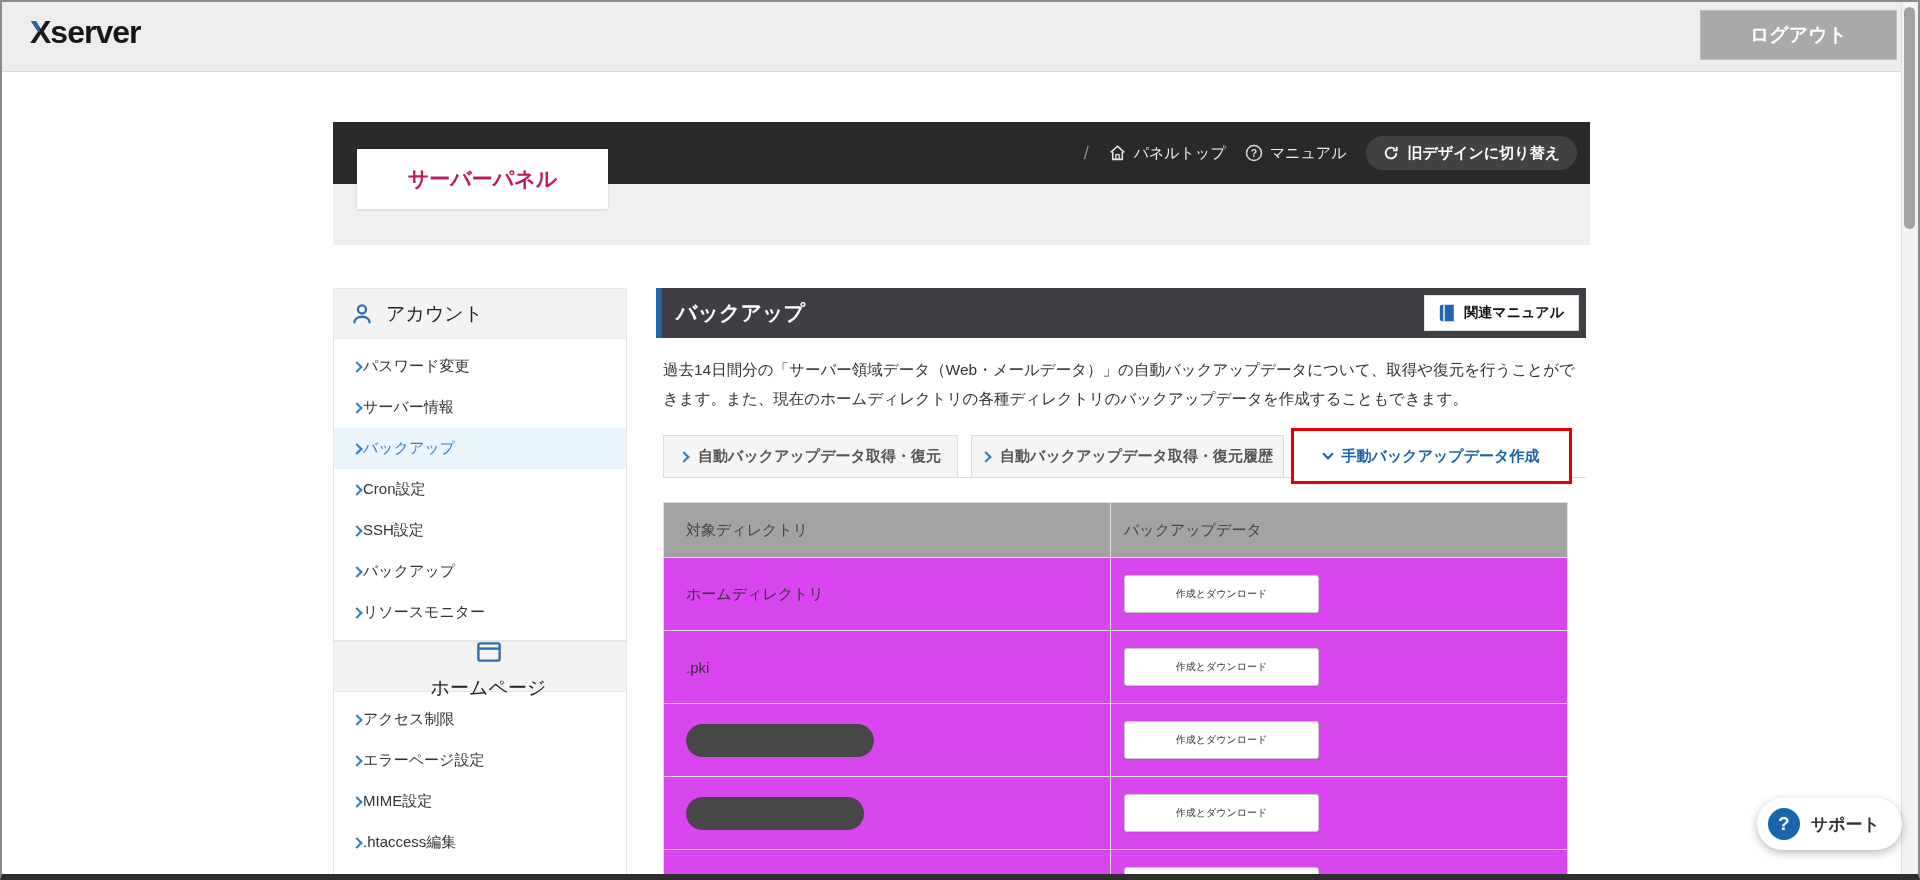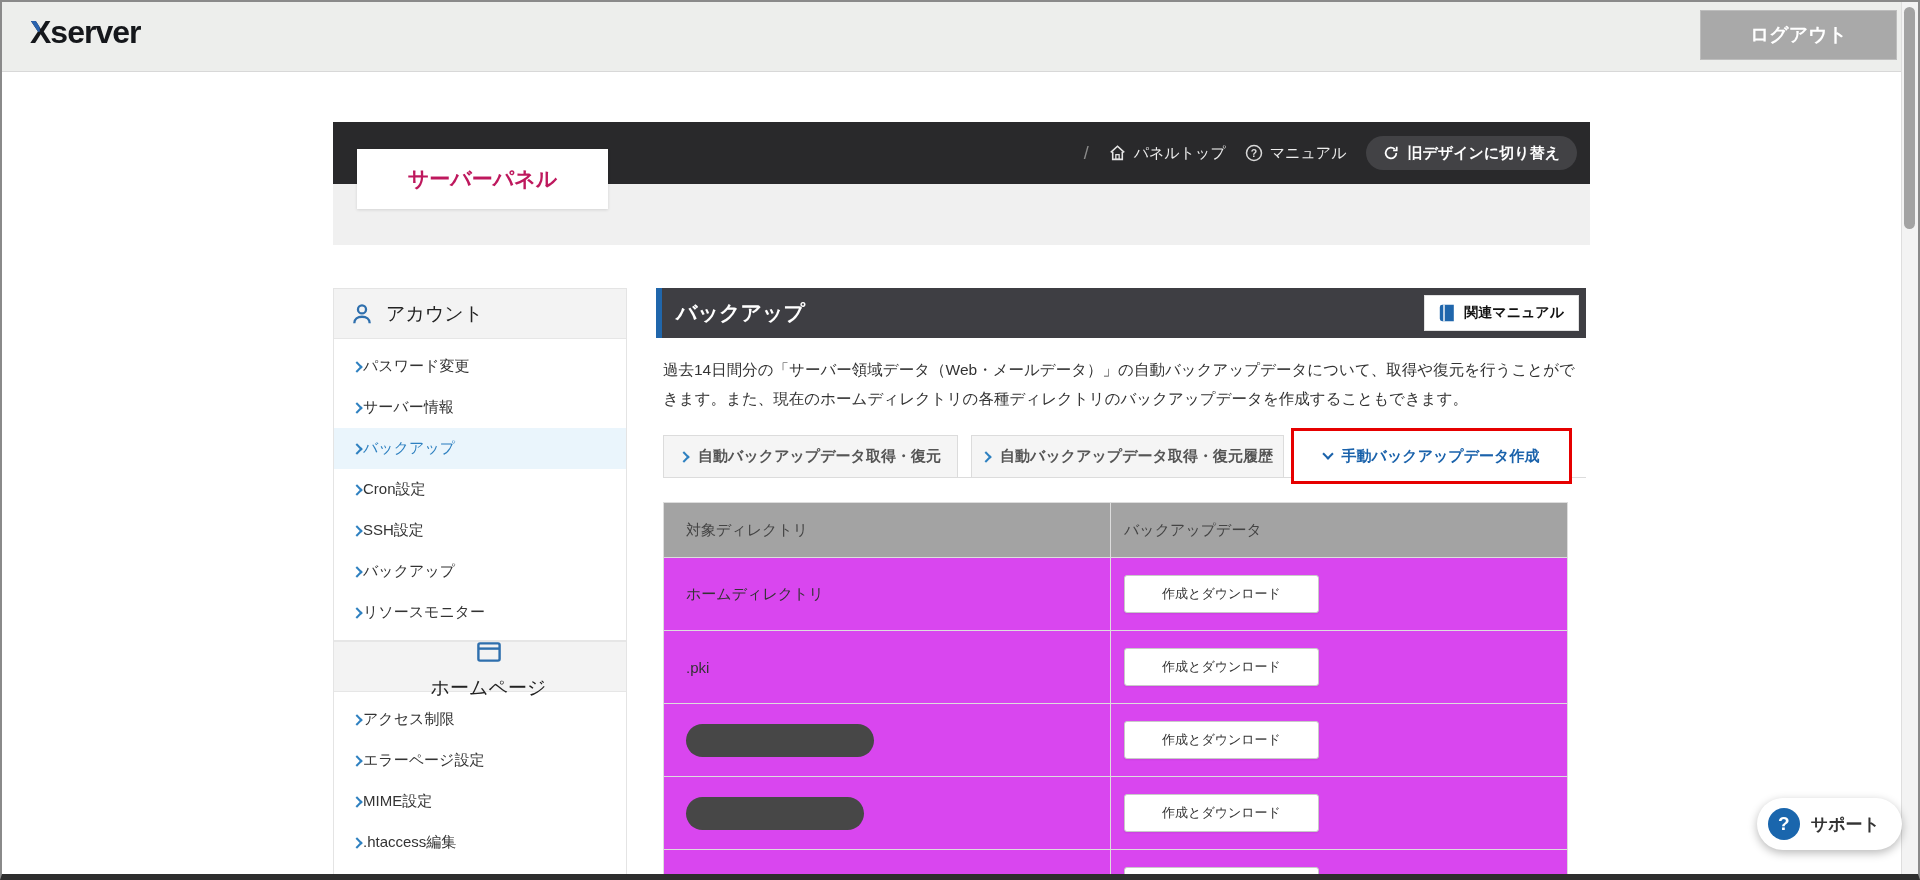--- a/index.html
+++ b/index.html
@@ -58,21 +58,21 @@
     font-size:15px;font-weight:bold;color:#1a62ab;cursor:pointer;}
   
   .dtable{margin:24px 0 0 7px;width:905px;border:1px solid #ddd;border-bottom:none;box-sizing:border-box;}
   .trow{display:flex;height:72px;border-bottom:1px solid #ddd;background:#d946ef;}
   .trow.thead{height:54px;background:#a3a3a3;}
   .cell-dir{width:447px;flex:none;display:flex;align-items:center;padding-left:22px;box-sizing:border-box;
     border-right:1px solid #ddd;font-size:15px;color:#333;}
   .thead .cell-dir,.thead .cell-data{font-size:15px;color:#444;}
   .cell-data{flex:1;display:flex;align-items:center;padding-left:13px;font-size:15px;color:#444;}
   .action-btn{width:195px;height:38px;background:#fff;border:1px solid #c9c9c9;border-radius:3px;box-shadow:0 1px 2px rgba(0,0,0,0.07);
-    font-size:13px;color:#333;display:flex;align-items:center;justify-content:center;cursor:pointer;font-family:inherit;}
+    font-size:10px;color:#333;display:flex;align-items:center;justify-content:center;cursor:pointer;font-family:inherit;}
   .redaction{width:188px;height:33px;background:#474747;border-radius:17px;}
   .redaction.short{width:178px;}
   
   .support{position:absolute;right:18px;bottom:30px;height:52px;background:#fff;border-radius:27px;z-index:85;
     display:flex;align-items:center;gap:11px;padding:0 22px 0 11px;box-shadow:0 3px 10px rgba(0,0,0,0.28);cursor:pointer;
     font-size:17px;font-weight:bold;color:#333;}
   .qcircle{width:32px;height:32px;border-radius:50%;background:#1a66ad;color:#fff;display:flex;align-items:center;justify-content:center;
     font-size:19px;font-weight:bold;flex:none;}
   svg{display:block;}
 </style>

